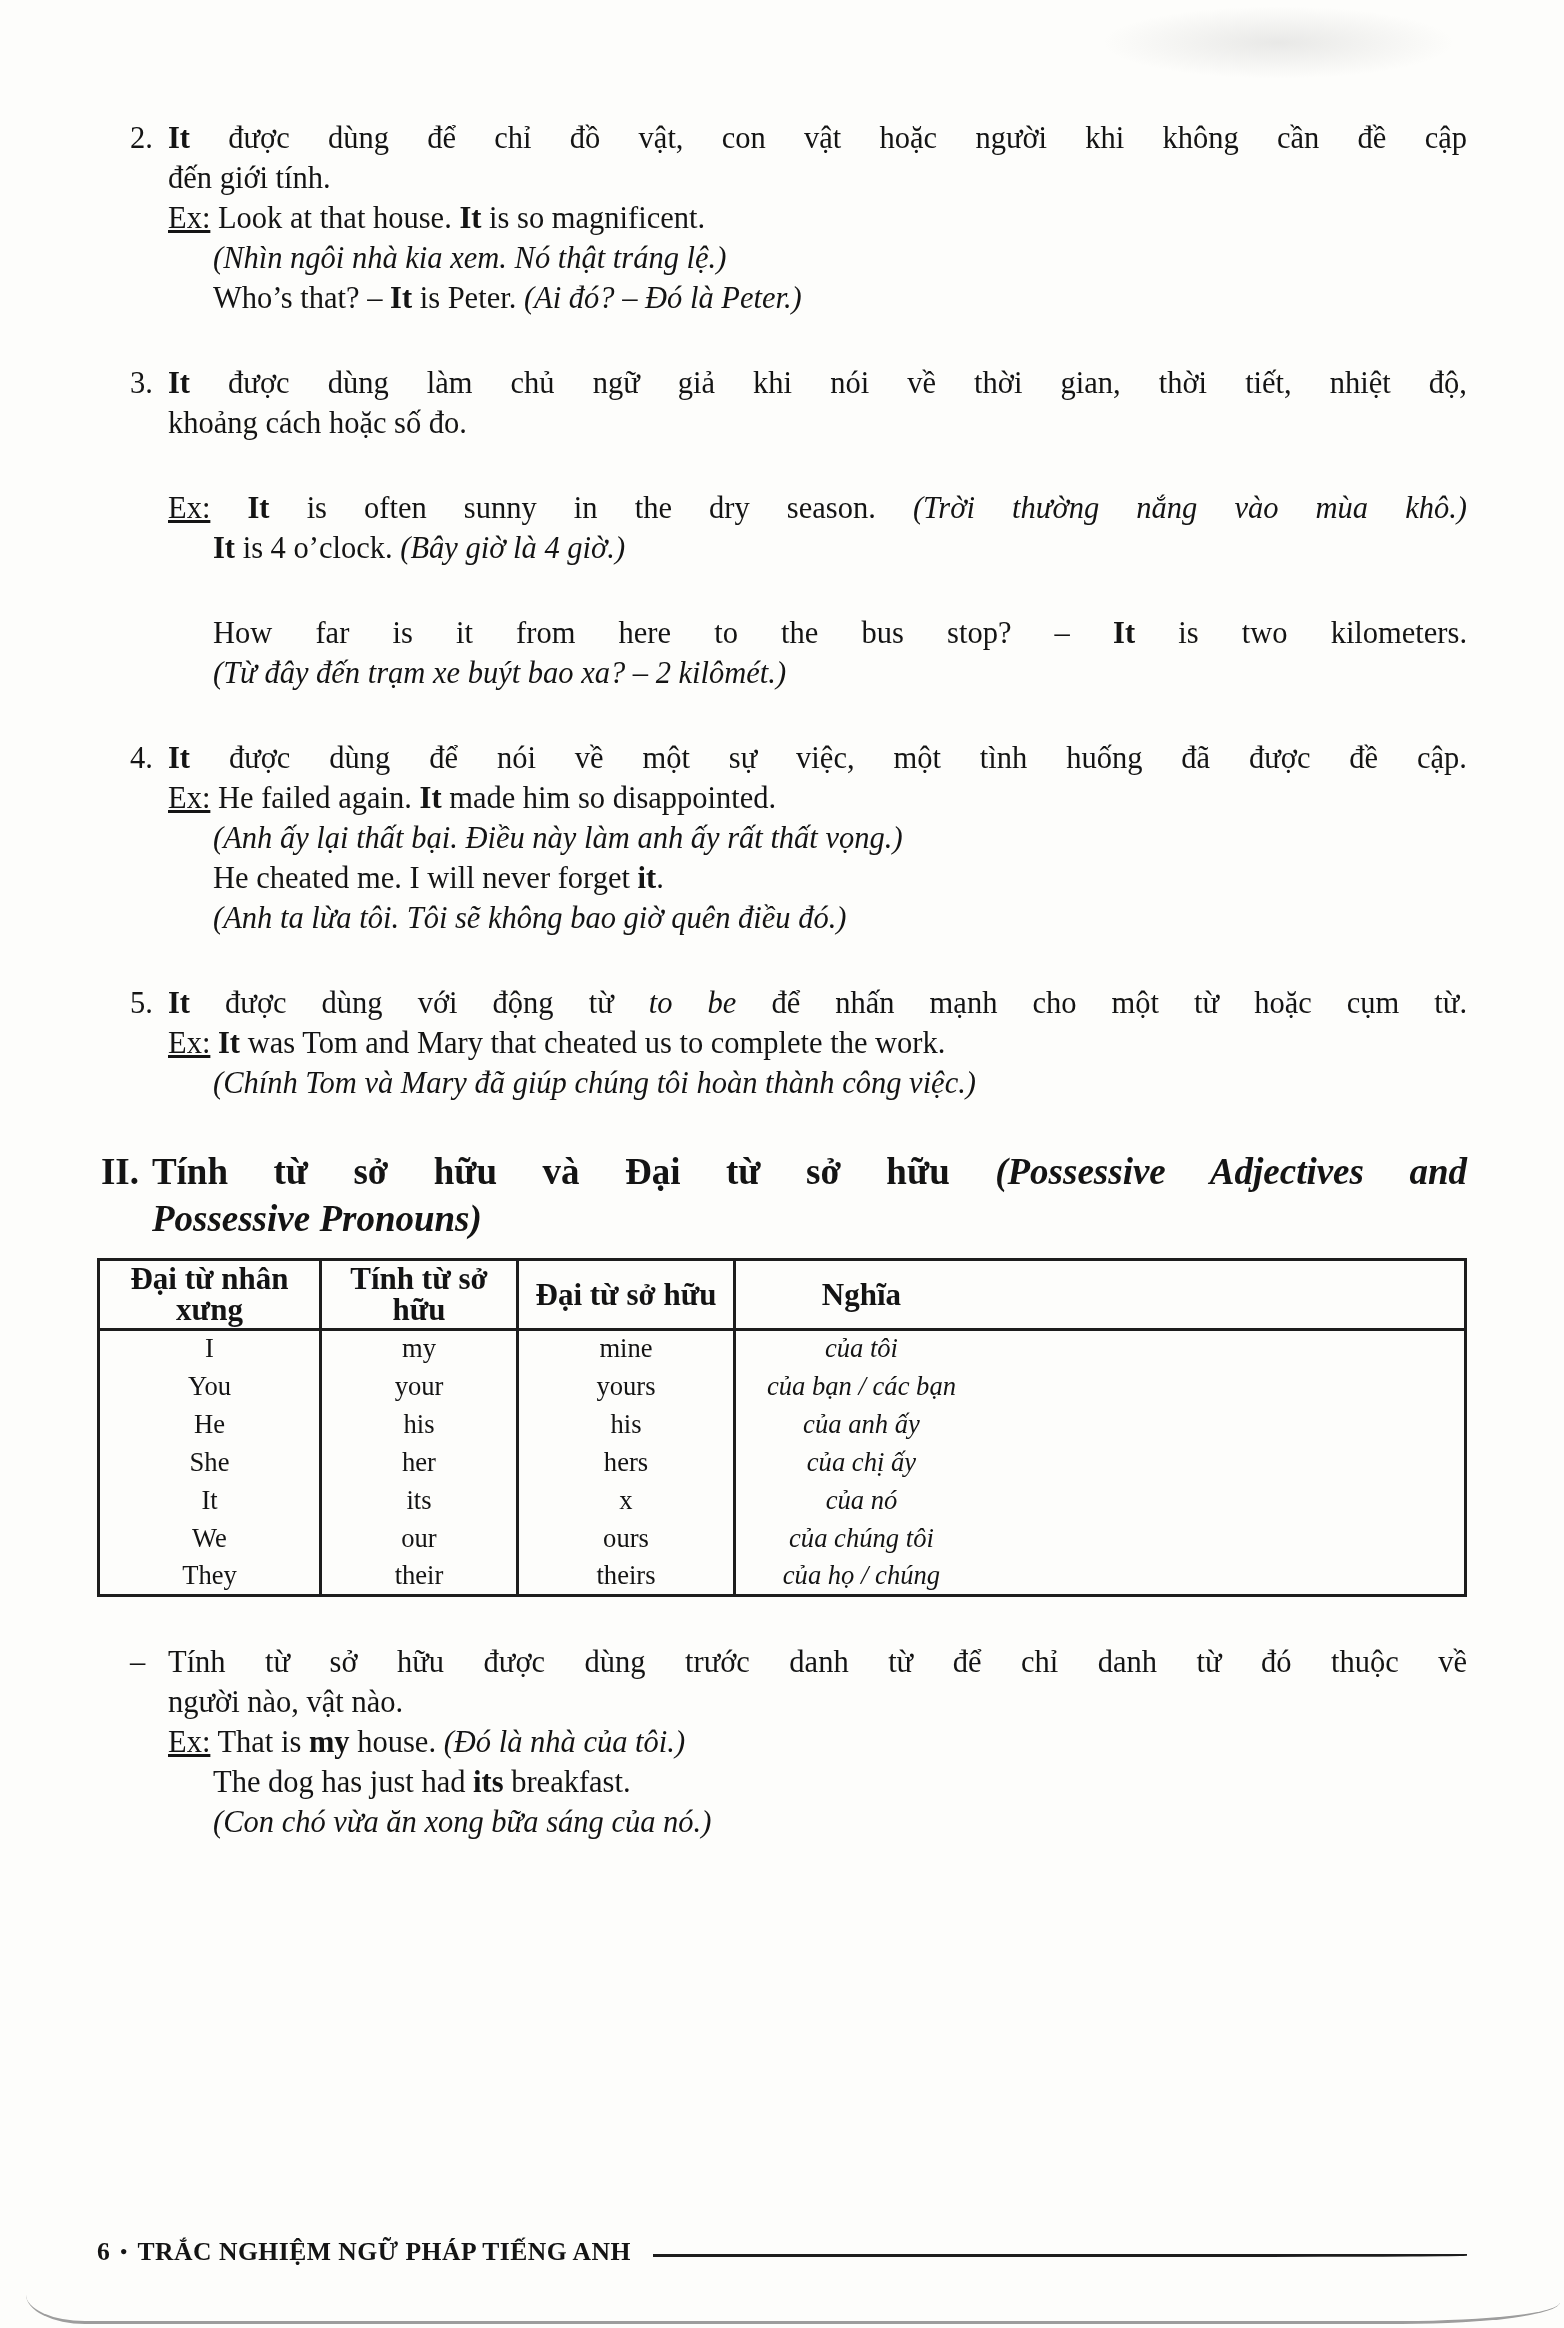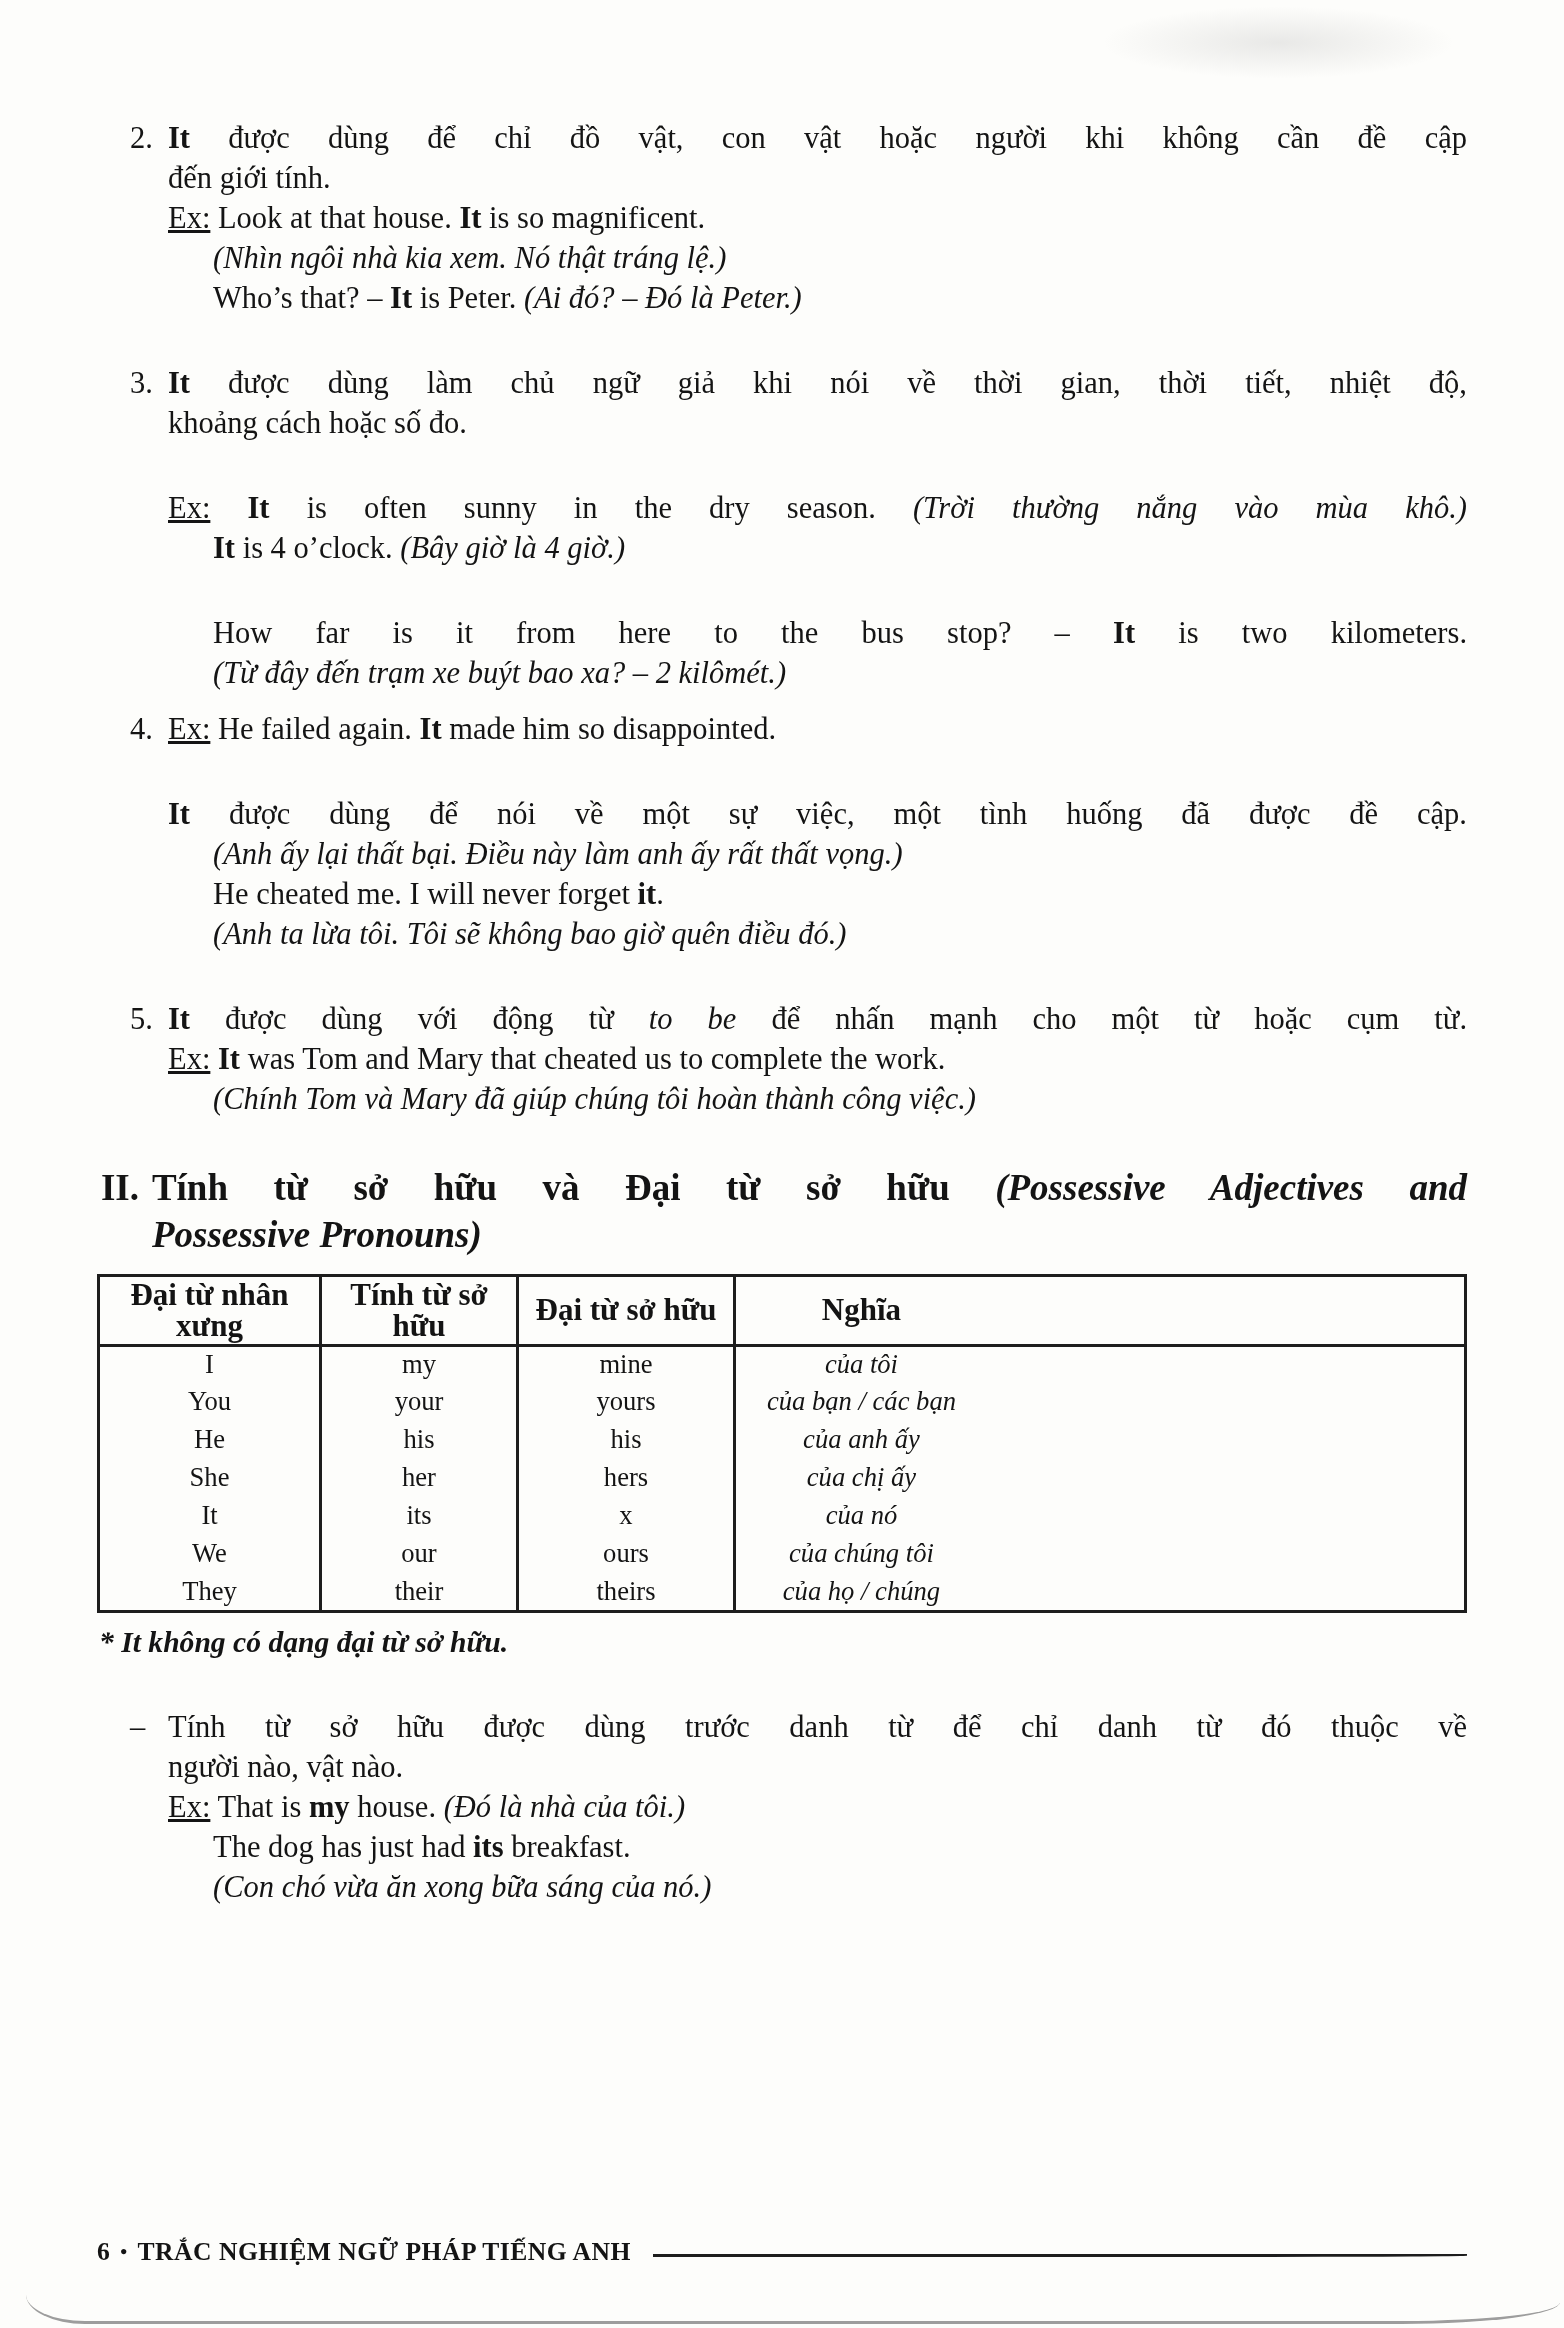--- a/index.html
+++ b/index.html
@@ -85,22 +85,22 @@
       <div class="line jf"><span class="b">It</span><span> được dùng làm chủ ngữ giả khi nói về thời gian, thời tiết, nhiệt độ,</span></div>
       <div class="line"><span>khoảng cách hoặc số đo.</span></div>
       <div class="line jf"><span class="u">Ex:</span><span> </span><span class="b">It</span><span> is often sunny in the dry season. </span><span class="i">(Trời thường nắng vào mùa khô.)</span></div>
       <div class="line ex-cont"><span class="b">It</span><span> is 4 o’clock. </span><span class="i">(Bây giờ là 4 giờ.)</span></div>
       <div class="line ex-cont jf"><span>How far is it from here to the bus stop? – </span><span class="b">It</span><span> is two kilometers.</span></div>
       <div class="line ex-cont"><span class="i">(Từ đây đến trạm xe buýt bao xa? – 2 kilômét.)</span></div>
     </section>
 
     <section class="item">
       <span class="item-num">4.</span>
+      <div class="line jf"><span class="b">It</span><span> được dùng để nói về một sự việc, một tình huống đã được đề cập.</span></div>
       <div class="line"><span class="u">Ex:</span><span> He failed again. </span><span class="b">It</span><span> made him so disappointed.</span></div>
-      <div class="line jf"><span class="b">It</span><span> được dùng để nói về một sự việc, một tình huống đã được đề cập.</span></div>
       <div class="line ex-cont"><span class="i">(Anh ấy lại thất bại. Điều này làm anh ấy rất thất vọng.)</span></div>
       <div class="line ex-cont"><span>He cheated me. I will never forget </span><span class="b">it</span><span>.</span></div>
       <div class="line ex-cont"><span class="i">(Anh ta lừa tôi. Tôi sẽ không bao giờ quên điều đó.)</span></div>
     </section>
 
     <section class="item">
       <span class="item-num">5.</span>
       <div class="line jf"><span class="b">It</span><span> được dùng với động từ </span><span class="i">to be</span><span> để nhấn mạnh cho một từ hoặc cụm từ.</span></div>
       <div class="line"><span class="u">Ex:</span><span> </span><span class="b">It</span><span> was Tom and Mary that cheated us to complete the work.</span></div>
       <div class="line ex-cont"><span class="i">(Chính Tom và Mary đã giúp chúng tôi hoàn thành công việc.)</span></div>
@@ -160,21 +160,20 @@
         </tr>
         <tr>
           <td>They</td>
           <td>their</td>
           <td>theirs</td>
           <td>của họ / chúng</td>
         </tr>
       </tbody>
     </table>
 
-    <div class="footnote line"><span class="b i">* </span><span class="b i">It</span><span class="b i"> không có dạng đại từ sở hữu.</span></div>
 
     <section class="dash-item">
       <span class="dash-marker">–</span>
       <div class="line jf"><span>Tính từ sở hữu được dùng trước danh từ để chỉ danh từ đó thuộc về</span></div>
       <div class="line"><span>người nào, vật nào.</span></div>
       <div class="line"><span class="u">Ex:</span><span> That is </span><span class="b">my</span><span> house. </span><span class="i">(Đó là nhà của tôi.)</span></div>
       <div class="line ex-cont"><span>The dog has just had </span><span class="b">its</span><span> breakfast.</span></div>
       <div class="line ex-cont"><span class="i">(Con chó vừa ăn xong bữa sáng của nó.)</span></div>
     </section>
 

